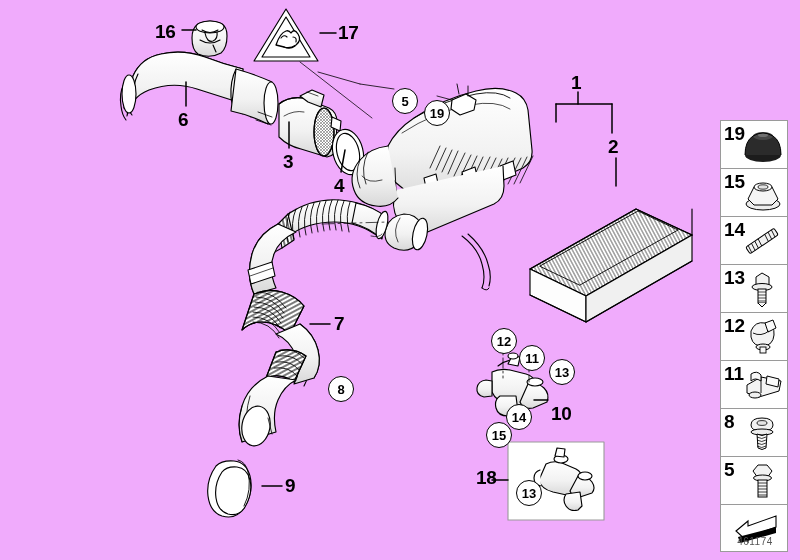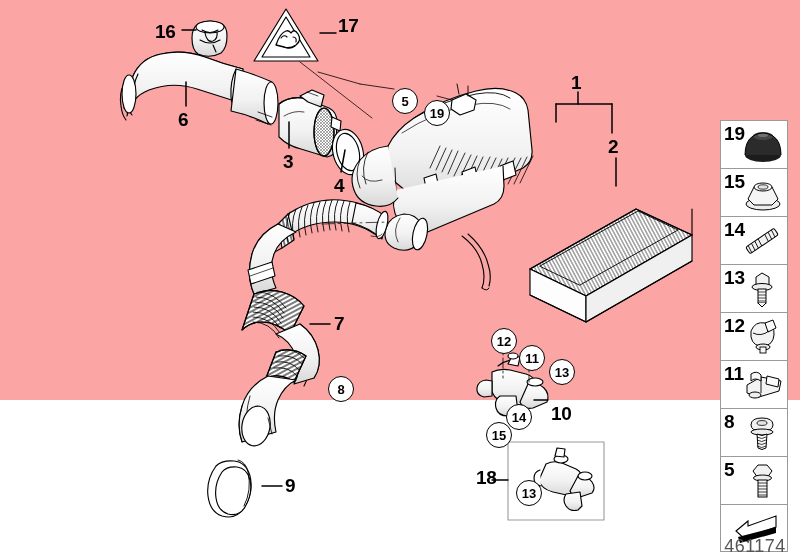--- a/index.html
+++ b/index.html
@@ -1,32 +1,32 @@
 <!DOCTYPE html>
 <html><head>
 <meta charset="utf-8">
 <style>
   html,body{margin:0;padding:0;background:#ffffff;}
   body{width:800px;height:560px;overflow:hidden;
        font-family:"Liberation Sans", sans-serif;color:#000;}
-  #stage{position:relative;width:800px;height:400px;background:#fca5a5;}
+  #stage{position:relative;width:800px;height:560px;background:#f0abfc;}
   svg.layer{position:absolute;left:0;top:0;width:800px;height:560px;}
   .callout{position:absolute;font-weight:bold;font-size:19px;line-height:1;
            letter-spacing:-0.3px;color:#000;white-space:nowrap;}
   .circnum{position:absolute;width:24px;height:24px;border:1.6px solid #000;
            border-radius:50%;background:#fff;display:flex;align-items:center;
            justify-content:center;font-size:13px;font-weight:bold;}
   .legend{position:absolute;left:720px;top:120px;width:68px;}
   .legend-cell{position:relative;box-sizing:border-box;width:68px;height:48px;
                border:1.1px solid #9a9a9a;border-bottom:none;background:#fff;}
   .legend-cell:last-child{border-bottom:1.1px solid #9a9a9a;}
   .legend-num{position:absolute;left:3px;top:2px;font-size:19px;font-weight:bold;}
   .legend-art{position:absolute;right:2px;top:2px;width:46px;height:44px;}
   .diagram-id{position:absolute;left:722px;top:536px;width:66px;text-align:center;
-              font-size:18px;color:#555;letter-spacing:0.5px;}
+              font-size:10px;color:#555;letter-spacing:0.5px;}
 </style>
 </head>
 <body>
 
 <div id="stage">
 
   <svg class="layer" viewBox="0 0 800 560">
     <defs>
       <linearGradient id="metal" x1="0" y1="0" x2="0" y2="1">
         <stop offset="0%" stop-color="#ffffff"></stop>
@@ -304,21 +304,21 @@
       <g stroke="#000" stroke-width="0.8">
         <path d="M360 84 L394 89"></path>
         <path d="M437 96 L452 100"></path>
         <path d="M318 72 L360 84" stroke-dasharray="0"></path>
       </g>
 
     </g>
   </svg>
 
   <div class="callout" style="left:155px;top:22px">16</div>
-  <div class="callout" style="left:338px;top:16px">17</div>
+  <div class="callout" style="left:338px;top:23px">17</div>
   <div class="callout" style="left:178px;top:110px">6</div>
   <div class="callout" style="left:283px;top:152px">3</div>
   <div class="callout" style="left:334px;top:176px">4</div>
   <div class="callout" style="left:571px;top:73px">1</div>
   <div class="callout" style="left:608px;top:137px">2</div>
   <div class="callout" style="left:334px;top:314px">7</div>
   <div class="callout" style="left:285px;top:476px">9</div>
   <div class="callout" style="left:551px;top:404px">10</div>
   <div class="callout" style="left:476px;top:468px">18</div>
 

